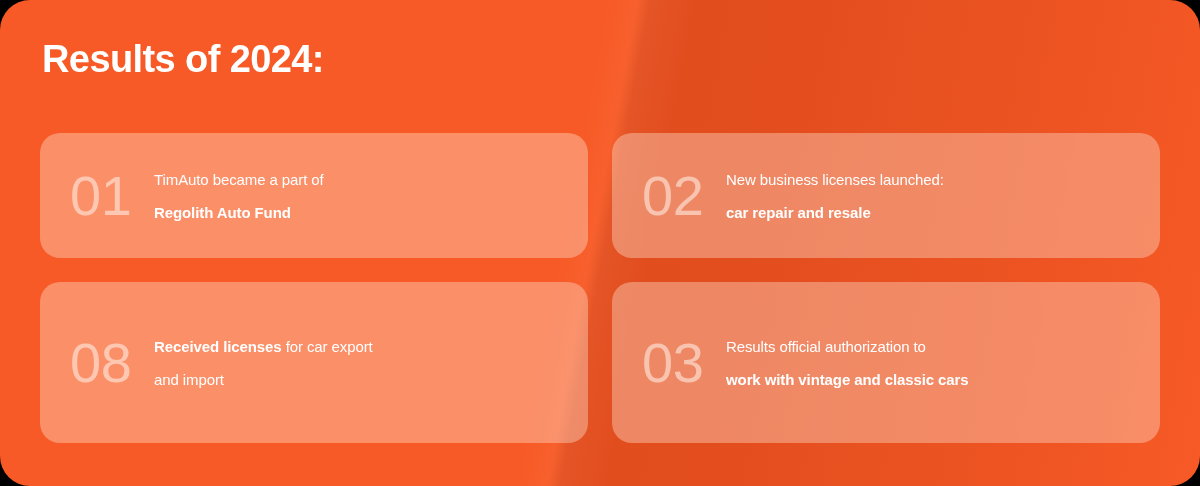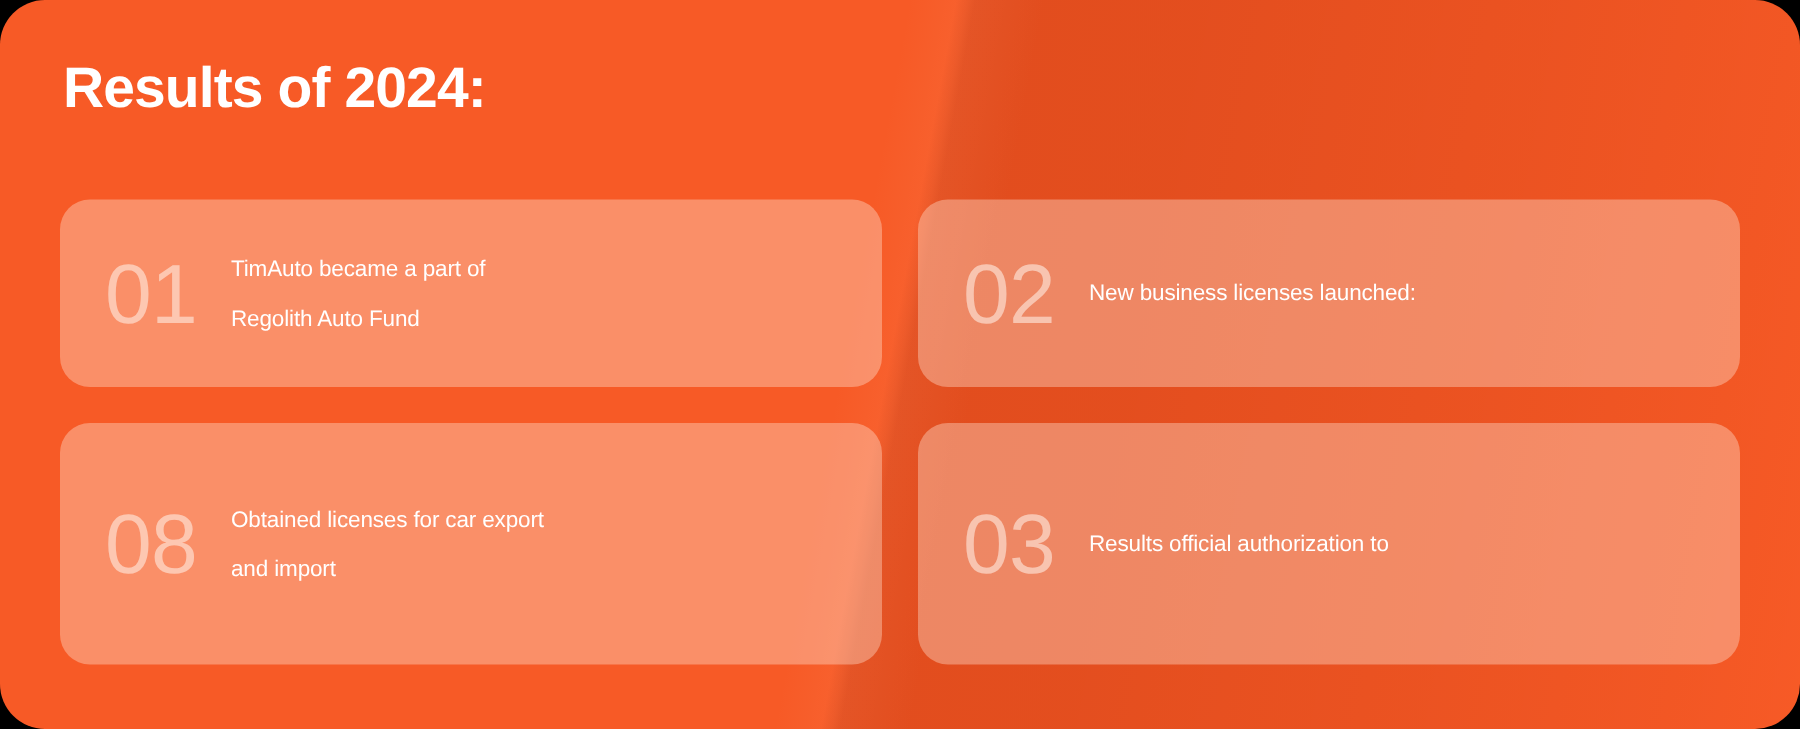--- a/index.html
+++ b/index.html
@@ -108,21 +108,21 @@
 
   .card-text {
     flex: 1 1 auto;
     font-size: 15px;
     line-height: 33px;
     color: #FFFFFF;
     font-weight: 400;
     letter-spacing: -0.1px;
   }
   .card-text .strong {
-    font-weight: 400;
+    font-weight: 700;
   }
   .card-text .line {
     display: block;
   }
 
   
   .card.tall .card-number {
     align-self: center;
   }
 </style>
@@ -151,39 +151,45 @@
           </span>
         </div>
       </div>
 
       <div class="card">
         <div class="card-number">02</div>
         <div class="card-text">
           <span class="line">
             <span class="strong"></span><span>New business licenses launched:</span>
           </span>
+          <span class="line">
+            <span class="strong">car repair and resale</span><span></span>
+          </span>
         </div>
       </div>
 
       <div class="card tall">
         <div class="card-number">08</div>
         <div class="card-text">
           <span class="line">
-            <span class="strong">Obtained licenses</span><span> for car export</span>
+            <span class="strong">Received licenses</span><span> for car export</span>
           </span>
           <span class="line">
             <span class="strong"></span><span>and import</span>
           </span>
         </div>
       </div>
 
       <div class="card tall">
         <div class="card-number">03</div>
         <div class="card-text">
           <span class="line">
             <span class="strong"></span><span>Results official authorization to</span>
           </span>
+          <span class="line">
+            <span class="strong">work with vintage and classic cars</span><span></span>
+          </span>
         </div>
       </div>
 
     </div>
   </div>
 </div>
 
 </body></html>

